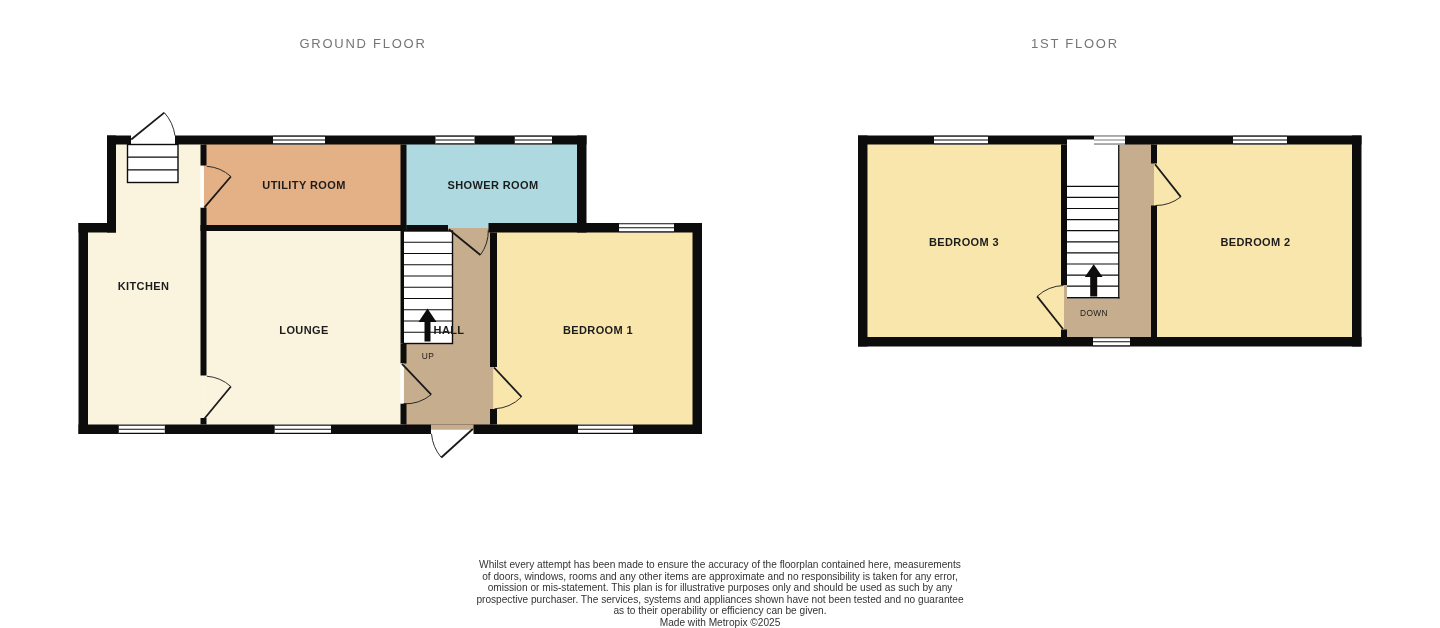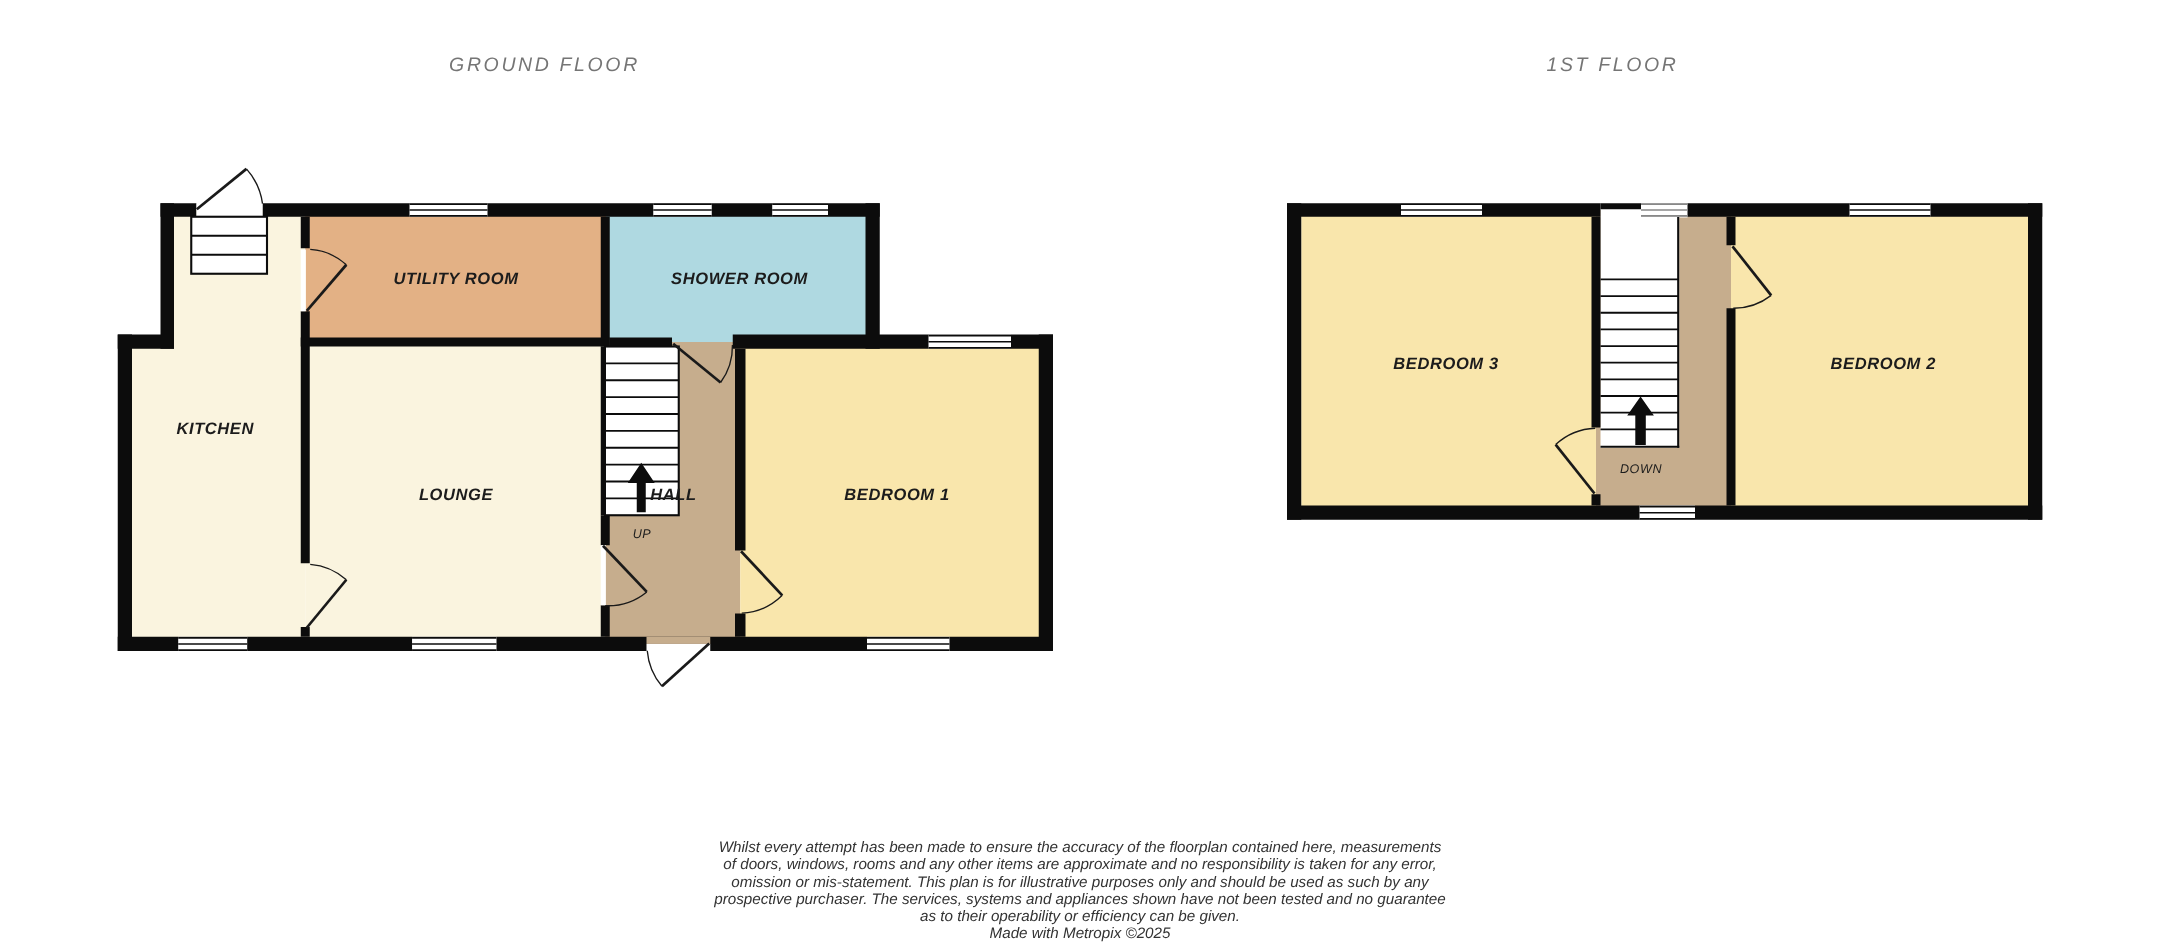--- a/index.html
+++ b/index.html
@@ -1,16 +1,16 @@
 <!DOCTYPE html>
 <html><head>
 <meta charset="utf-8">
 <style>
   html,body{margin:0;padding:0;background:#ffffff;}
-  .wrap{width:1440px;height:628px;position:relative;background:#ffffff;overflow:hidden;font-style:italic;}
+  .wrap{width:1440px;height:628px;position:relative;background:#ffffff;overflow:hidden;}
   svg{display:block;}
   text{font-family:"Liberation Sans", sans-serif;}
   .title{fill:#757575;font-size:13px;letter-spacing:1.75px;}
   .room{fill:#1c1c1c;font-size:11px;font-weight:bold;letter-spacing:0.4px;}
   .small{fill:#1c1c1c;font-size:8.4px;letter-spacing:0.4px;}
   .disc{fill:#333333;font-size:10.15px;}
 </style>
 </head>
 <body>
 <div class="wrap">

